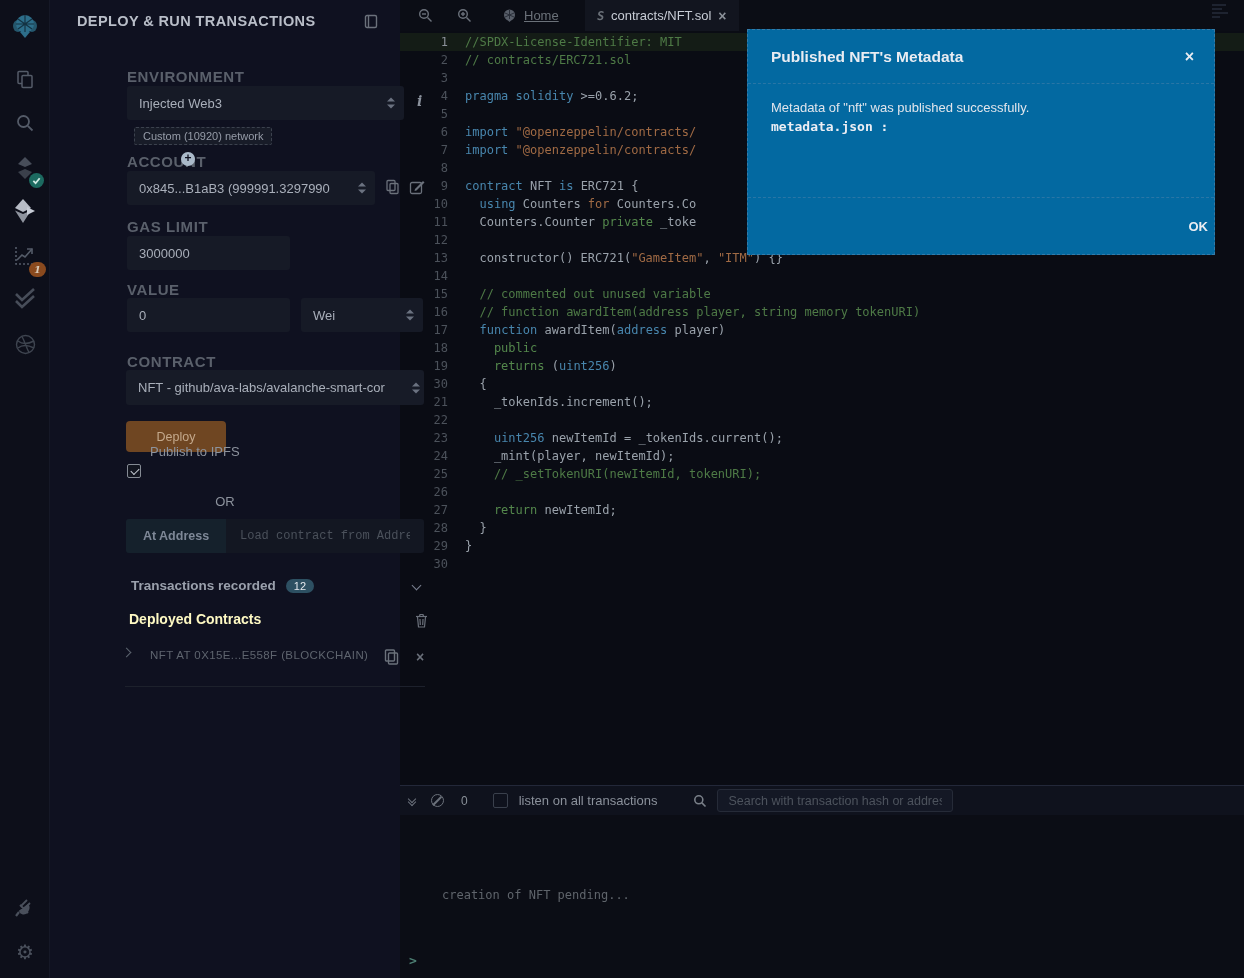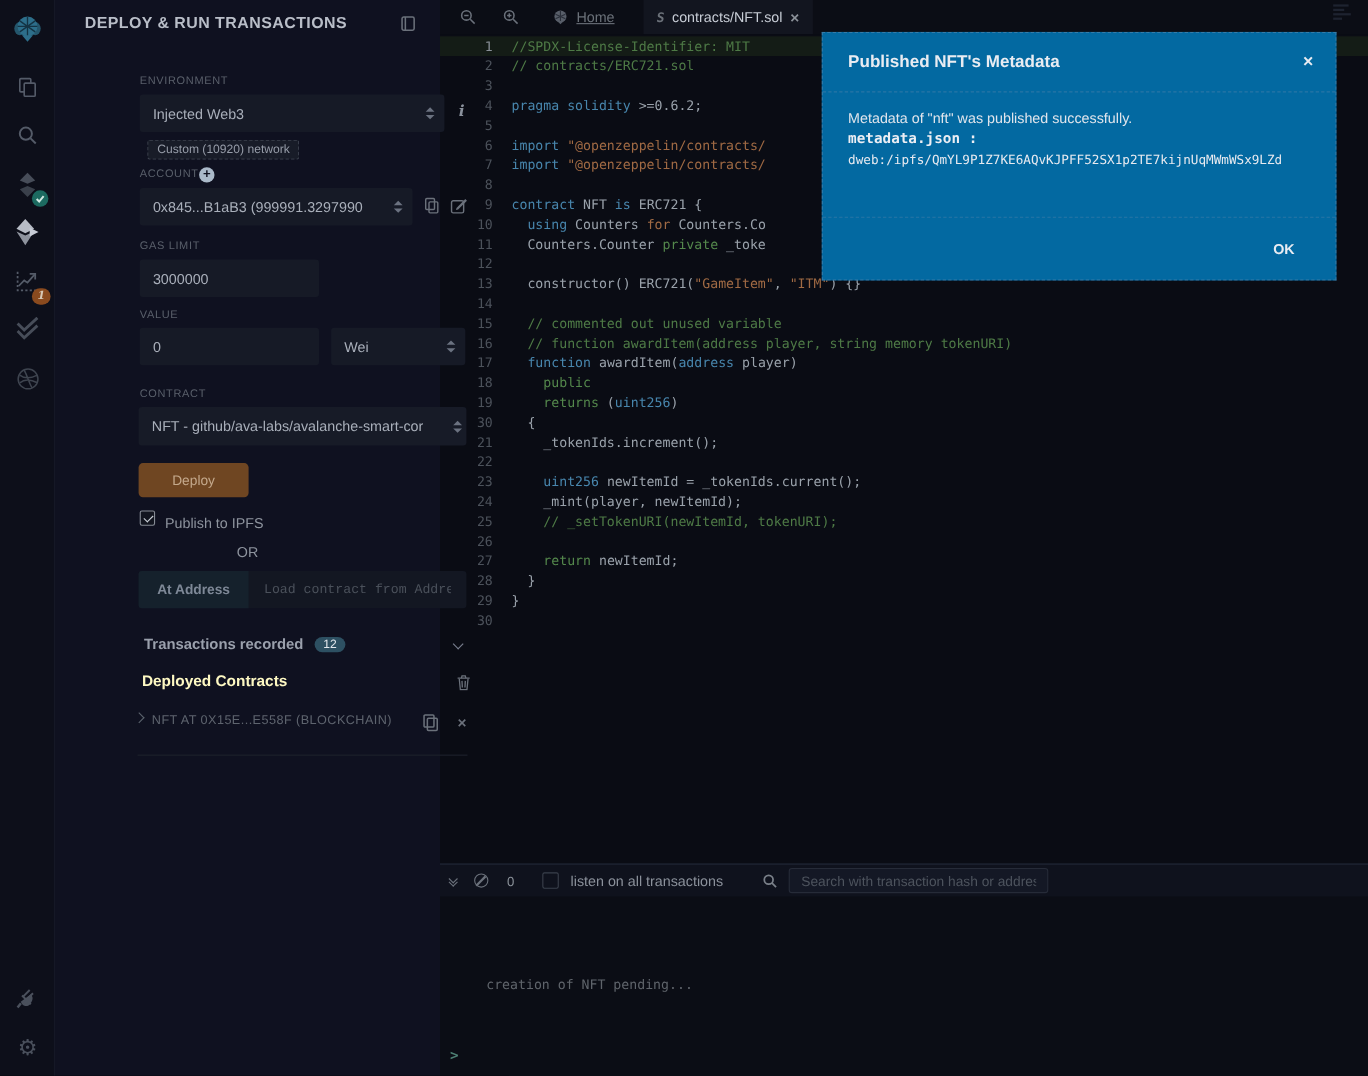--- a/index.html
+++ b/index.html
@@ -11,21 +11,21 @@
   .iconbar { position:absolute; left:0; top:0; width:50px; height:978px; background:#0d0f1a; border-right:1px solid #151826; z-index:3; }
   .ib-item { position:absolute; left:0; width:50px; display:flex; justify-content:center; align-items:center; }
   .badge-dot { position:absolute; border-radius:50%; display:flex; align-items:center; justify-content:center; }
   .badge-check { right:6px; bottom:-6px; width:15px; height:15px; background:#1c6a60; }
   .badge-one { right:4px; bottom:-8px; width:17px; height:15px; background:#8a4a1e; border-radius:8px; color:#d8c9b6; font:italic bold 10px "DejaVu Serif", serif; }
 
   
   .sidepanel { position:absolute; left:50px; top:0; width:350px; height:978px; background:#0f1120; z-index:2; }
   .sp-title { position:absolute; left:27px; top:13px; font-size:14.5px; letter-spacing:.4px; color:#b9bec8; font-weight:bold; }
   .sp-book { position:absolute; left:314px; top:14px; }
-  .sp-label { position:absolute; font-size:10px; letter-spacing:.6px; color:#5a606b; font-weight:normal; }
+  .sp-label { position:absolute; font-size:15px; letter-spacing:.6px; color:#5a606b; font-weight:bold; }
   .inputbox { position:absolute; background:#161a26; border-radius:3px; display:flex; align-items:center; padding:0 12px; font-size:13px; color:#a9afba; }
   .selectbox { cursor:pointer; }
   .stepper { position:absolute; right:9px; top:50%; transform:translateY(-50%); display:flex; flex-direction:column; gap:3px; }
   .tri-up { width:0; height:0; border-left:4px solid transparent; border-right:4px solid transparent; border-bottom:4px solid #6b7280; }
   .tri-dn { width:0; height:0; border-left:4px solid transparent; border-right:4px solid transparent; border-top:4px solid #6b7280; }
   .netbadge { position:absolute; left:84px; top:127px; padding:2px 8px; font-size:11px; color:#969ca8; background:#181c28; border:1px dashed #3c424e; border-radius:2px; }
   .plus-circle { position:absolute; left:131px; top:152px; width:14px; height:14px; border-radius:50%; background:#aab9c9; color:#0f1120; font-size:12px; line-height:13px; text-align:center; font-weight:bold; cursor:pointer; }
   .mini-icon { position:absolute; cursor:pointer; }
   .deploy-btn { position:absolute; left:76px; top:421px; width:100px; height:31px; background:#6f4622; border:none; border-radius:4px; color:#c4a98c; font-size:12.5px; font-family:"Liberation Sans",sans-serif; cursor:pointer; }
   .checkbox { position:absolute; width:14px; height:14px; border:1px solid #858b94; border-radius:2px; background:#12151f; cursor:pointer; }
@@ -36,21 +36,21 @@
   .ataddr-btn { width:100px; height:34px; background:#15212c; border:none; border-radius:3px 0 0 3px; color:#7e8897; font-size:12.5px; font-weight:bold; font-family:"Liberation Sans",sans-serif; cursor:pointer; }
   .ataddr-input { flex:1; background:transparent; border:none; outline:none; padding:0 14px; font-size:12px; color:#9aa0ac; font-family:Liberation Mono, monospace; }
   .ataddr-input::placeholder { color:#4b515b; }
   .tx-row { position:absolute; left:81px; top:578px; display:flex; align-items:center; gap:10px; cursor:pointer; }
   .tx-label { font-size:13.5px; font-weight:bold; color:#9aa0ac; }
   .pill { background:#2d5062; border-radius:9px; padding:1px 8px; font-size:11px; color:#e3e8ed; }
   .chev { display:inline-block; width:7px; height:7px; border-right:1.6px solid #7a8190; border-bottom:1.6px solid #7a8190; }
   .chev.down { transform:rotate(45deg); }
   .chev.right { transform:rotate(-45deg); }
   .dc-header { position:absolute; left:79px; top:611px; font-size:14px; font-weight:bold; color:#fef9c3; }
-  .dc-item { position:absolute; left:73px; top:649px; display:flex; align-items:flex-start; gap:8px; cursor:pointer; }
+  .dc-item { position:absolute; left:73px; top:649px; display:flex; align-items:flex-start; gap:20px; cursor:pointer; }
   .dc-item-label { font-size:11.5px; letter-spacing:.4px; color:#5e646e; }
   .dc-sep { position:absolute; left:75px; top:686px; width:300px; height:1px; background:#1d212c; }
   .icon-x { font-size:14px; color:#6b717b; font-weight:bold; cursor:pointer; line-height:1; }
 
   
   .editor { position:absolute; left:400px; top:0; width:844px; height:785px; background:#0a0c14; }
   .tabbar { position:absolute; left:0; top:0; width:100%; height:31px; background:#0b0d15; display:flex; align-items:center; }
   .tb-zoom { margin-left:12px; padding:4px 6px; cursor:pointer; }
   .tab { height:31px; display:flex; align-items:center; gap:7px; padding:0 12px; font-size:13px; color:#6b7179; cursor:pointer; }
   .tab.home { margin-left:12px;text-decoration:underline; }
@@ -83,21 +83,21 @@
 
   
   .modal { position:absolute; left:710px; top:29px; width:468px; height:226px; background:#0369a1; border:1px dashed rgba(130,150,180,.4); z-index:20; display:flex; flex-direction:column;margin-left:37px; }
   .modal-head { height:54px; display:flex; align-items:center; padding:0 20px 0 23px; border-bottom:1px dashed rgba(130,150,180,.3); }
   .modal-title { font-size:15.5px; font-weight:bold; color:#e9ecf2; flex:1; }
   .modal-close { font-size:16px; font-weight:bold; color:#e9ecf2; cursor:pointer; line-height:1; }
   .modal-body { flex:1; padding:16px 23px; border-bottom:1px dashed rgba(130,150,180,.3); }
   .modal-msg { font-size:13px; color:#e1e5ec; margin-bottom:4px; }
   .modal-file { font:bold 13px "DejaVu Sans Mono", monospace; color:#eceef4; margin-bottom:4px; }
   .modal-url { font:11.5px "DejaVu Sans Mono", monospace; color:#e8eaf0; }
-  .modal-foot { height:56px; display:flex; align-items:center; justify-content:flex-end; padding:0 37px; }
+  .modal-foot { height:56px; display:flex; align-items:center; justify-content:flex-end; padding:0 6px; }
   .ok-btn { background:transparent; border:none; color:#e9ecf2; font-size:13px; font-weight:bold; font-family:"Liberation Sans",sans-serif; cursor:pointer; }
 </style>
 </head>
 <body>
 
 <div class="iconbar">
   <div class="ib-item" style="top:10px;height:32px;">
     <svg width="30" height="30" viewBox="0 0 30 30">
       <ellipse cx="8" cy="15" rx="5" ry="6" fill="#24566c"></ellipse>
         <ellipse cx="22" cy="15" rx="5" ry="6" fill="#24566c"></ellipse>
@@ -228,21 +228,21 @@
     <span style="overflow:hidden;white-space:nowrap;">NFT - github/ava-labs/avalanche-smart-cor</span>
     <span class="stepper" style="right:4px;">
         <i class="tri-up"></i>
         <i class="tri-dn"></i>
       </span>
   </div>
 
   <button class="deploy-btn">Deploy</button>
 
   <span class="checkbox checked" style="left:77px;top:464px;"></span>
-  <span class="cb-label" style="left:100px;top:468px;">Publish to IPFS</span>
+  <span class="cb-label" style="left:100px;top:444px;">Publish to IPFS</span>
 
   <div class="or-div">OR</div>
 
   <div class="ataddr-wrap">
     <button class="ataddr-btn">At Address</button>
     <input class="ataddr-input" placeholder="Load contract from Address" style="">
   </div>
 
   <div class="tx-row">
     <span class="tx-label">Transactions recorded</span>
@@ -459,18 +459,17 @@
 </div>
 
 <div class="modal">
   <div class="modal-head">
     <span class="modal-title">Published NFT's Metadata</span>
     <span class="modal-close">×</span>
   </div>
   <div class="modal-body">
     <div class="modal-msg">Metadata of "nft" was published successfully.</div>
     <div class="modal-file">metadata.json :</div>
-    <div class="modal-url">dweb:/ipfs/QmYL9P1Z7KE6AQvKJPFF52SX1p2TE7kijnUqMWmWSx9LZd</div>
   </div>
   <div class="modal-foot">
     <button class="ok-btn">OK</button>
   </div>
 </div>
 
 </body></html>

